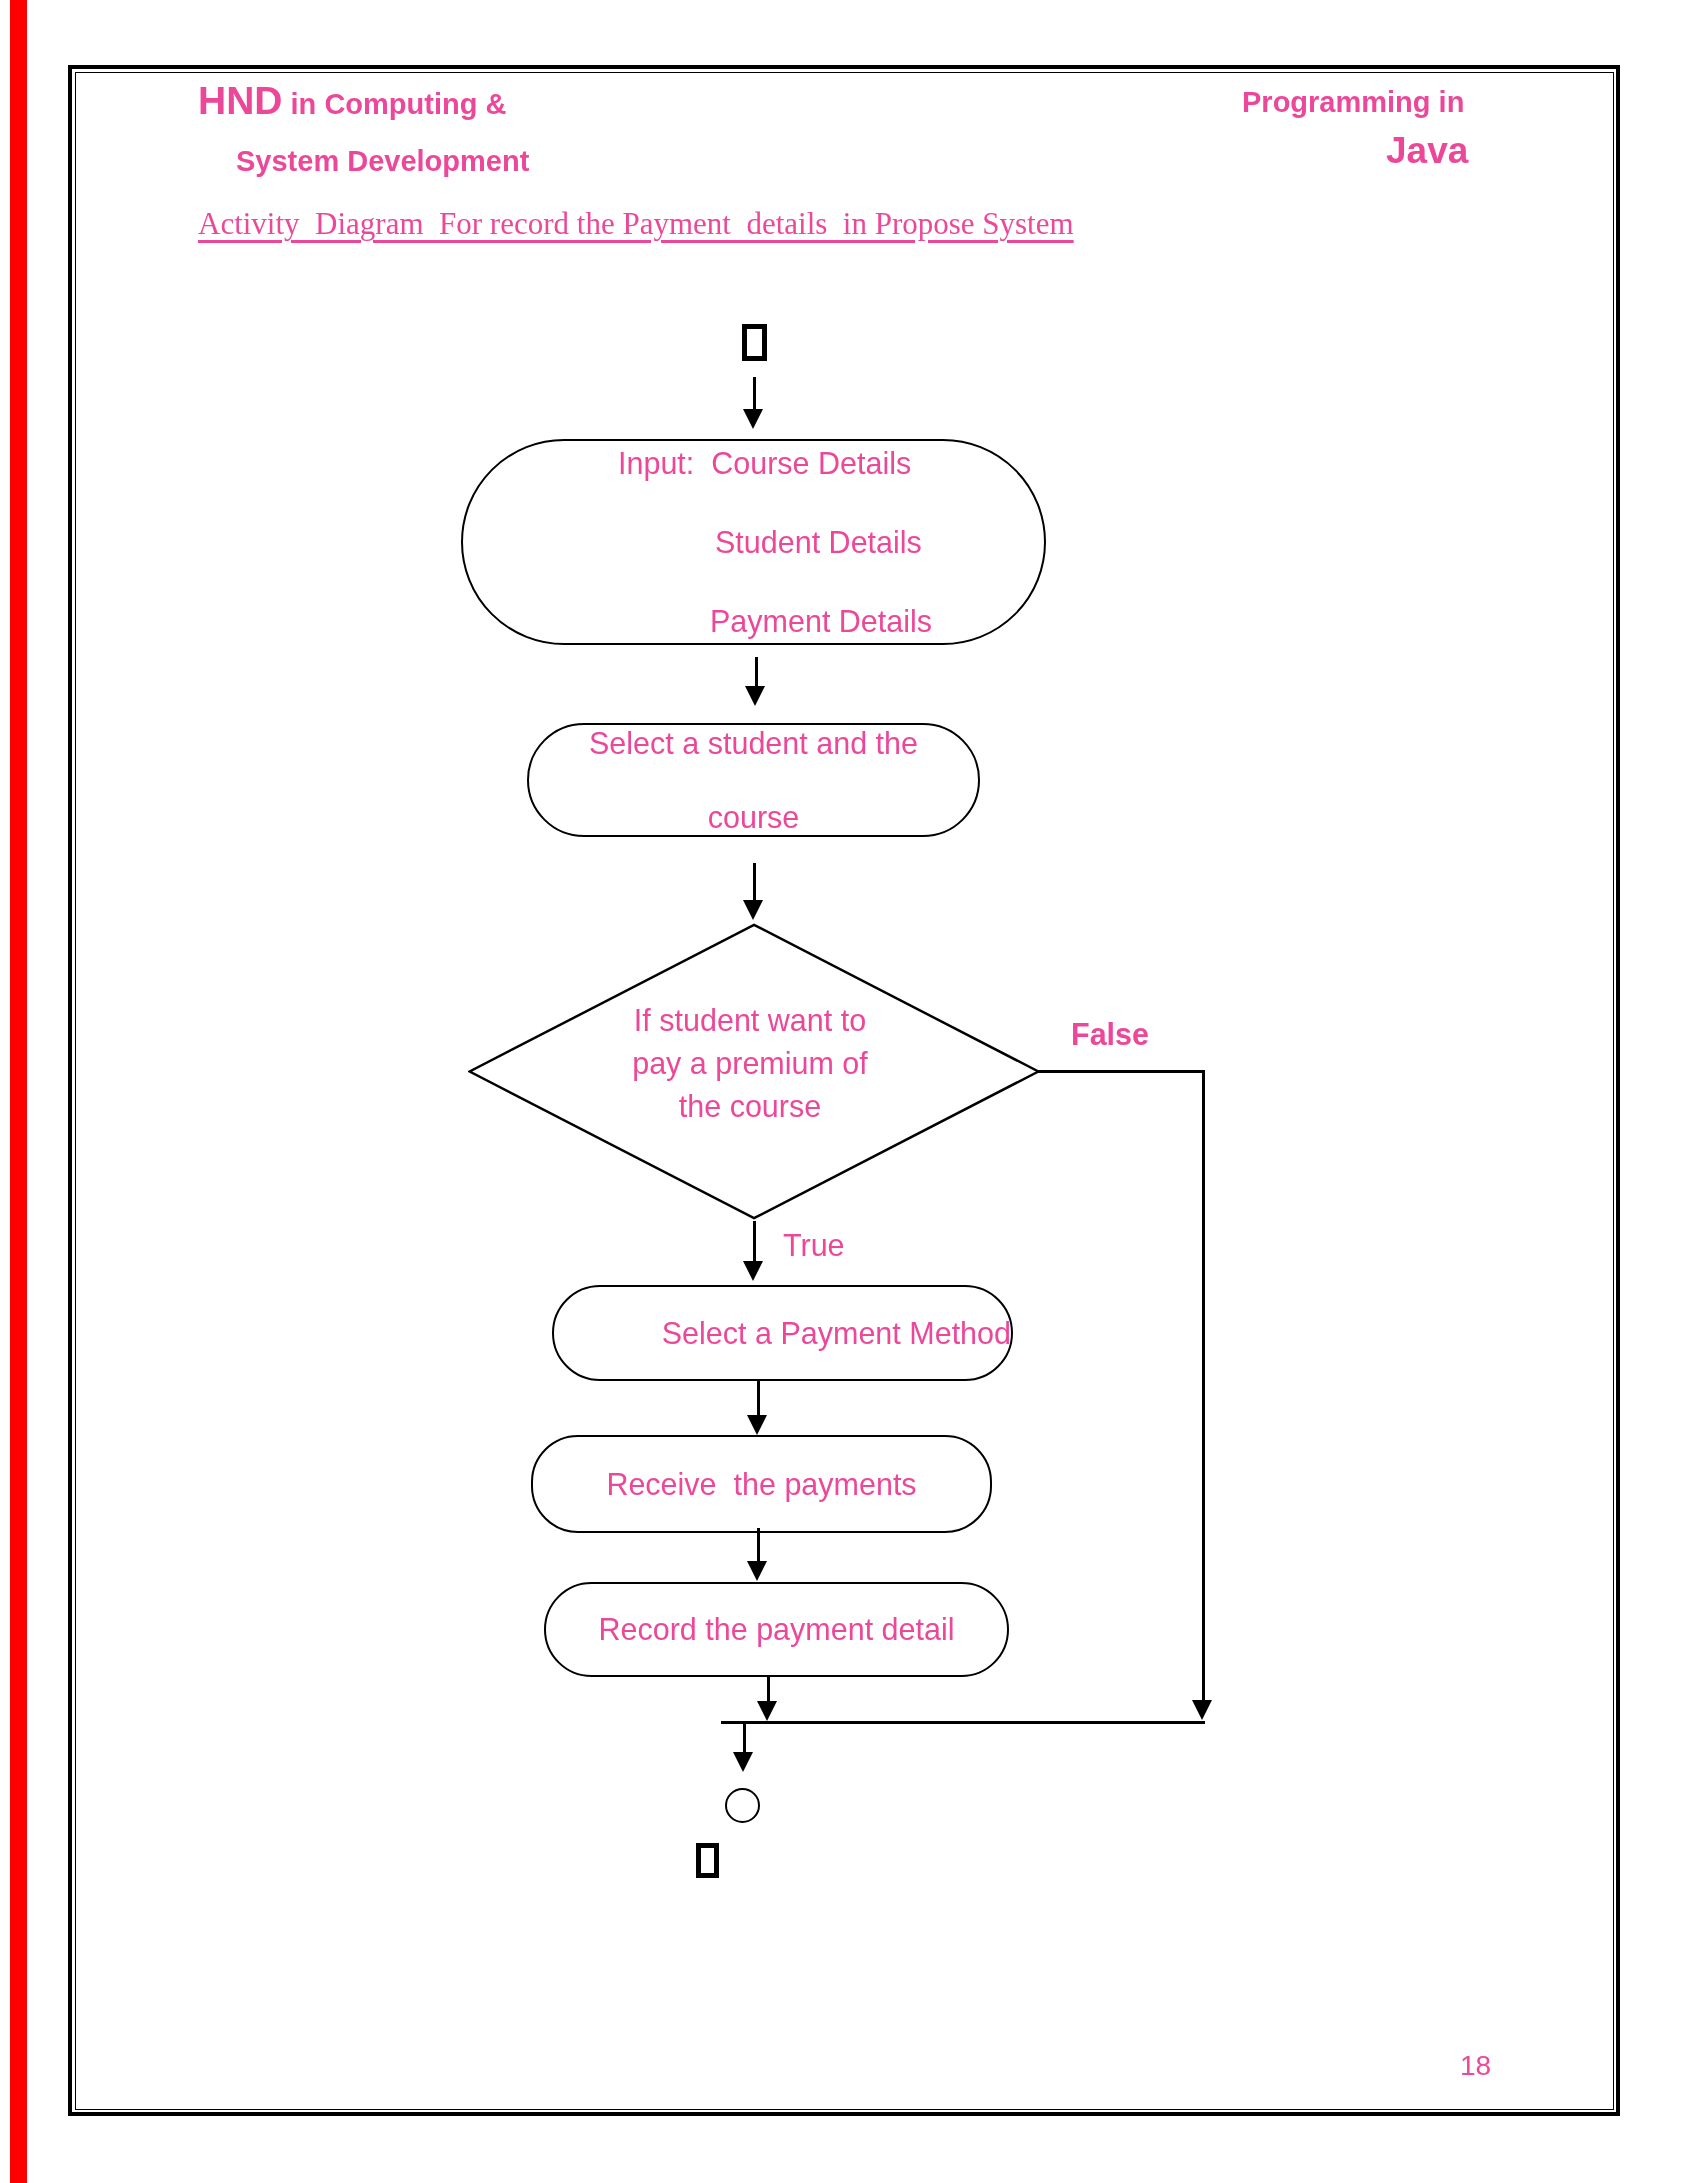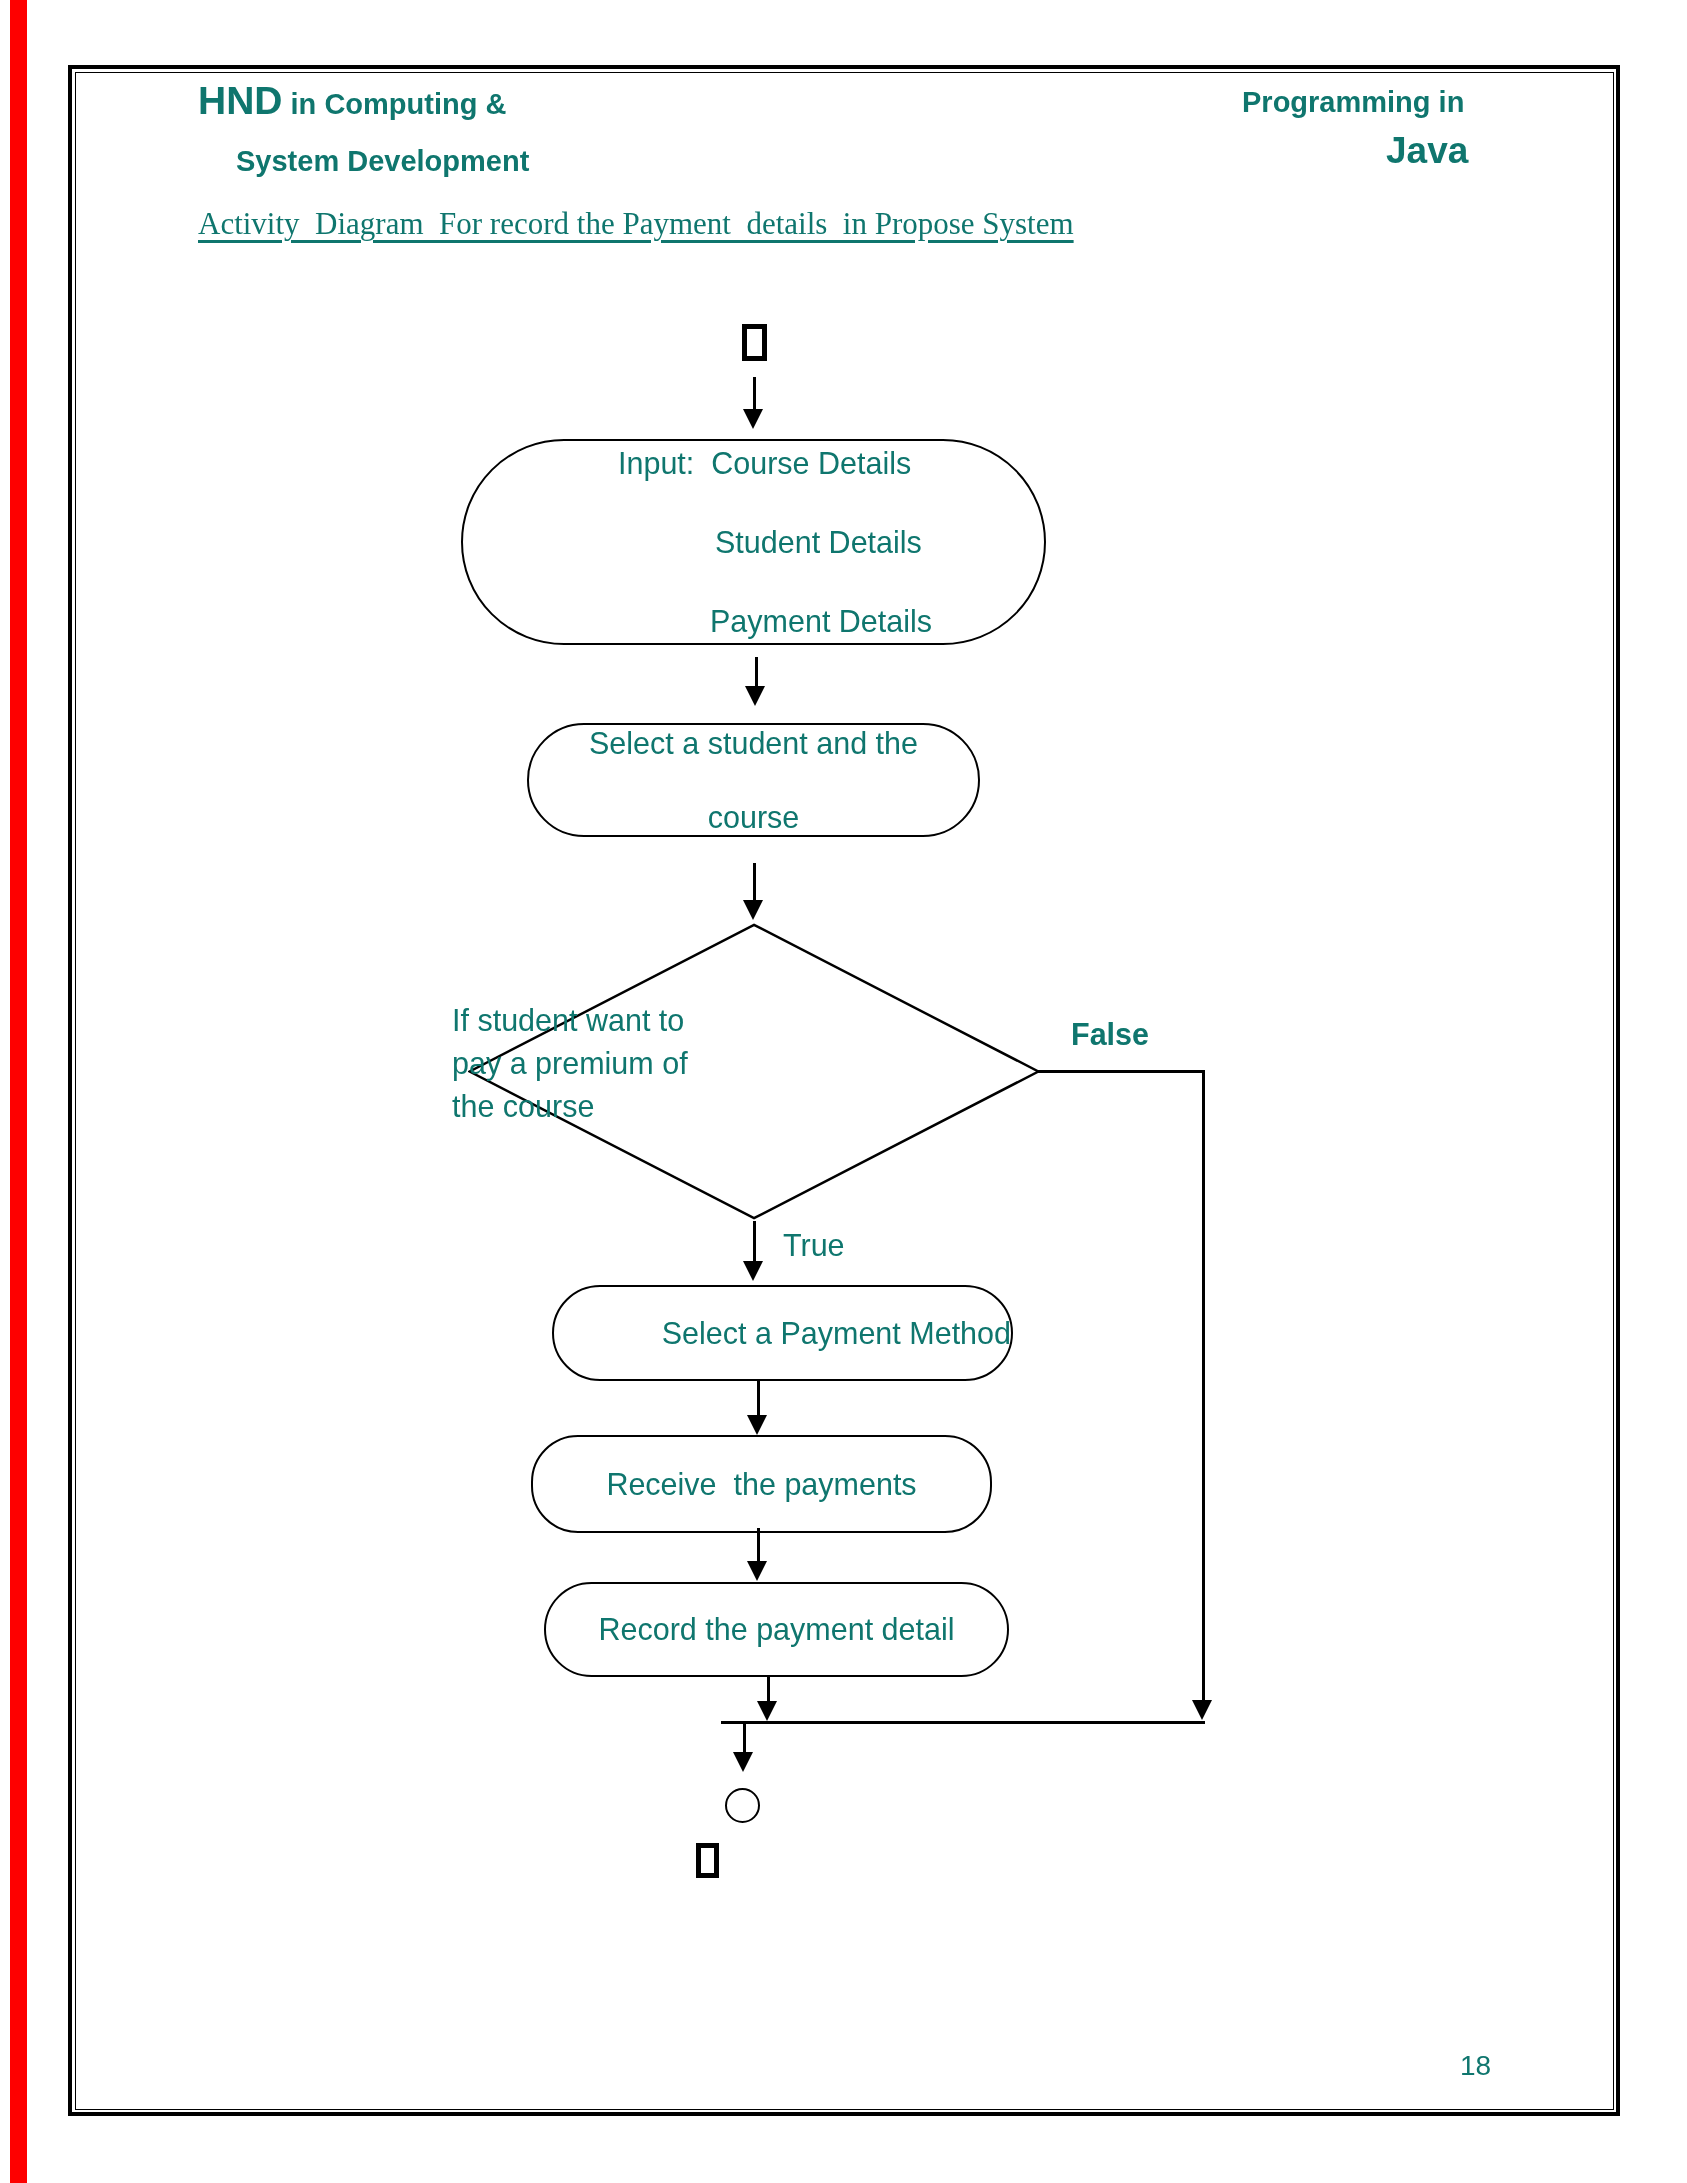--- a/index.html
+++ b/index.html
@@ -1,21 +1,21 @@
 <!DOCTYPE html>
 <html style="font-size:13px"><head>
 <meta charset="utf-8">
 <style>
   html,body{margin:0;padding:0;background:#fff;}
   #page{
     position:relative;
     width:1687px;height:2183px;
     background:#ffffff;
     font-family:"Liberation Sans", sans-serif;
-    color:#0f766e;
+    color:#ec4899;
     overflow:hidden;
   }
   
   .red-stripe{position:absolute;left:10px;top:0;width:17.3px;height:2183px;background:#fe0000;}
   
   .border-outer{position:absolute;left:68px;top:65px;width:1552px;height:2051px;border:4.1px solid #000;box-sizing:border-box;}
   .border-inner{position:absolute;left:2.5px;top:2.5px;right:2.5px;bottom:2.5px;border:1.6px solid #000;}
   
   .hdr-left{position:absolute;left:198px;top:79px;font-weight:bold;white-space:pre;}
   .hnd{font-size:39px;}
@@ -45,22 +45,22 @@
   #node-record{left:544px;top:1582px;width:465px;height:95px;border-radius:48px;}
   .vline{position:absolute;width:2.5px;background:#000;}
   .hline{position:absolute;height:2.5px;background:#000;}
   .ahead{position:absolute;width:0;height:0;border-left:10.7px solid transparent;border-right:10.7px solid transparent;border-top:20.6px solid #000;}
   .glyph-box{position:absolute;border:5px solid #000;box-sizing:border-box;background:#fff;}
   #start-glyph{left:742px;top:324px;width:25px;height:37px;}
   #end-glyph{left:696px;top:1843px;width:23px;height:35px;}
   #end-circle{position:absolute;left:725px;top:1788px;width:35px;height:35px;border:2.5px solid #000;border-radius:50%;box-sizing:border-box;background:#fff;}
   #diamond-svg{position:absolute;left:468px;top:923px;}
   .diamond-text{
-    position:absolute;left:452px;top:999px;width:572px;
-    font-size:30.5px;line-height:43px;
+    position:absolute;left:464px;top:999px;width:572px;
+    font-size:30.5px;line-height:43px;text-align:center;
   }
   .edge-label{position:absolute;font-size:30.5px;white-space:pre;}
   #label-false{left:1071px;top:1017px;font-weight:bold;}
   #label-true{left:783px;top:1228px;text-align:center;}
 </style>
 </head>
 <body>
 
 <div id="page">
 

